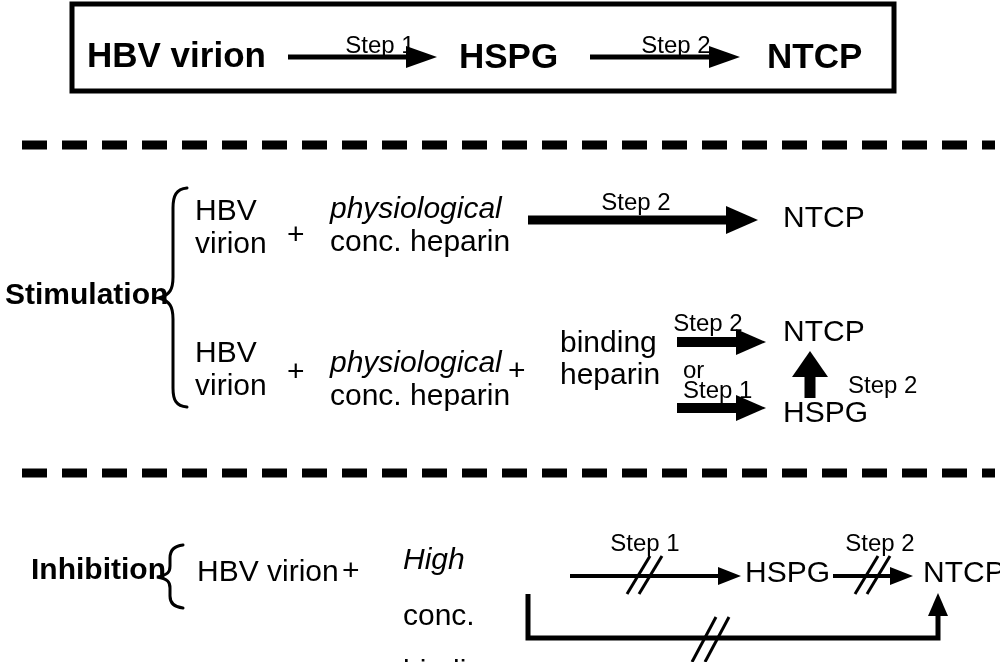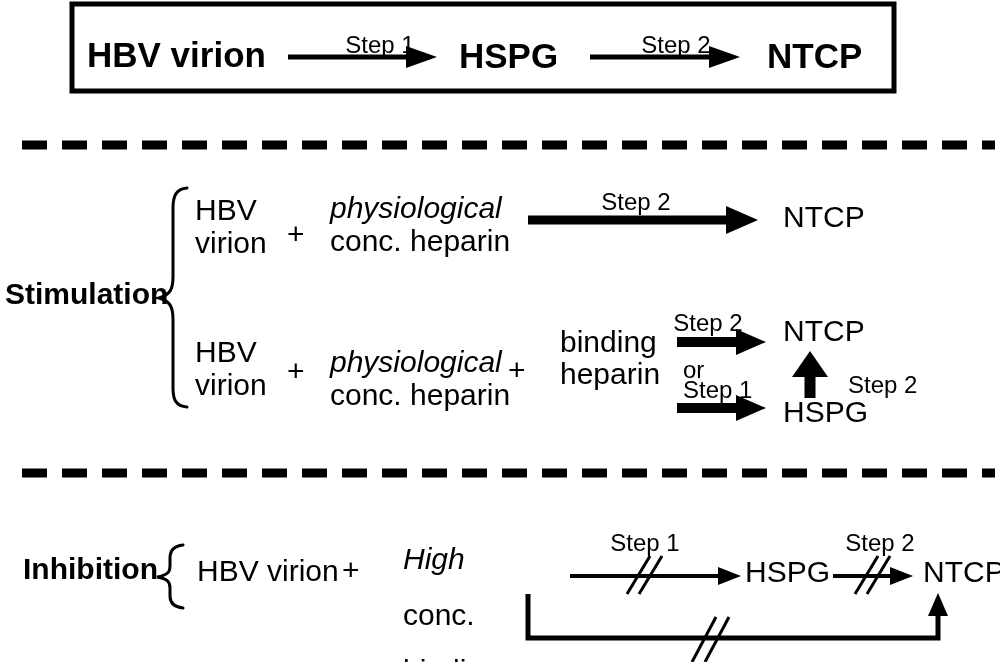--- a/index.html
+++ b/index.html
@@ -124,21 +124,21 @@
     </div>
     <div class="t s20 ctr" style="left:708px;top:311px">Step 2</div>
     <div class="t s20" style="left:683px;top:358px">or</div>
     <div class="t s20" style="left:683px;top:378px">Step 1</div>
     <div class="t s30" style="left:783px;top:316px">NTCP</div>
     <div class="t s20" style="left:848px;top:373px">Step 2</div>
     <div class="t s30" style="left:783px;top:397px">HSPG</div>
   </div>
 
   <div>
-    <div class="t s30b" style="left:23px;top:554px">Inhibition</div>
+    <div class="t s30b" style="left:31px;top:554px">Inhibition</div>
     <div class="t s30" style="left:197px;top:556px">HBV virion</div>
     <div class="t s30" style="left:342px;top:555px">+</div>
     <div class="blk s30 lh34" style="left:403px;top:520px">
       <div class="it">High</div>
       <div>conc.</div>
       <div>binding</div>
     </div>
     <div class="t s20 ctr" style="left:645px;top:531px">Step 1</div>
     <div class="t s30" style="left:745px;top:557px">HSPG</div>
     <div class="t s20 ctr" style="left:880px;top:531px">Step 2</div>

